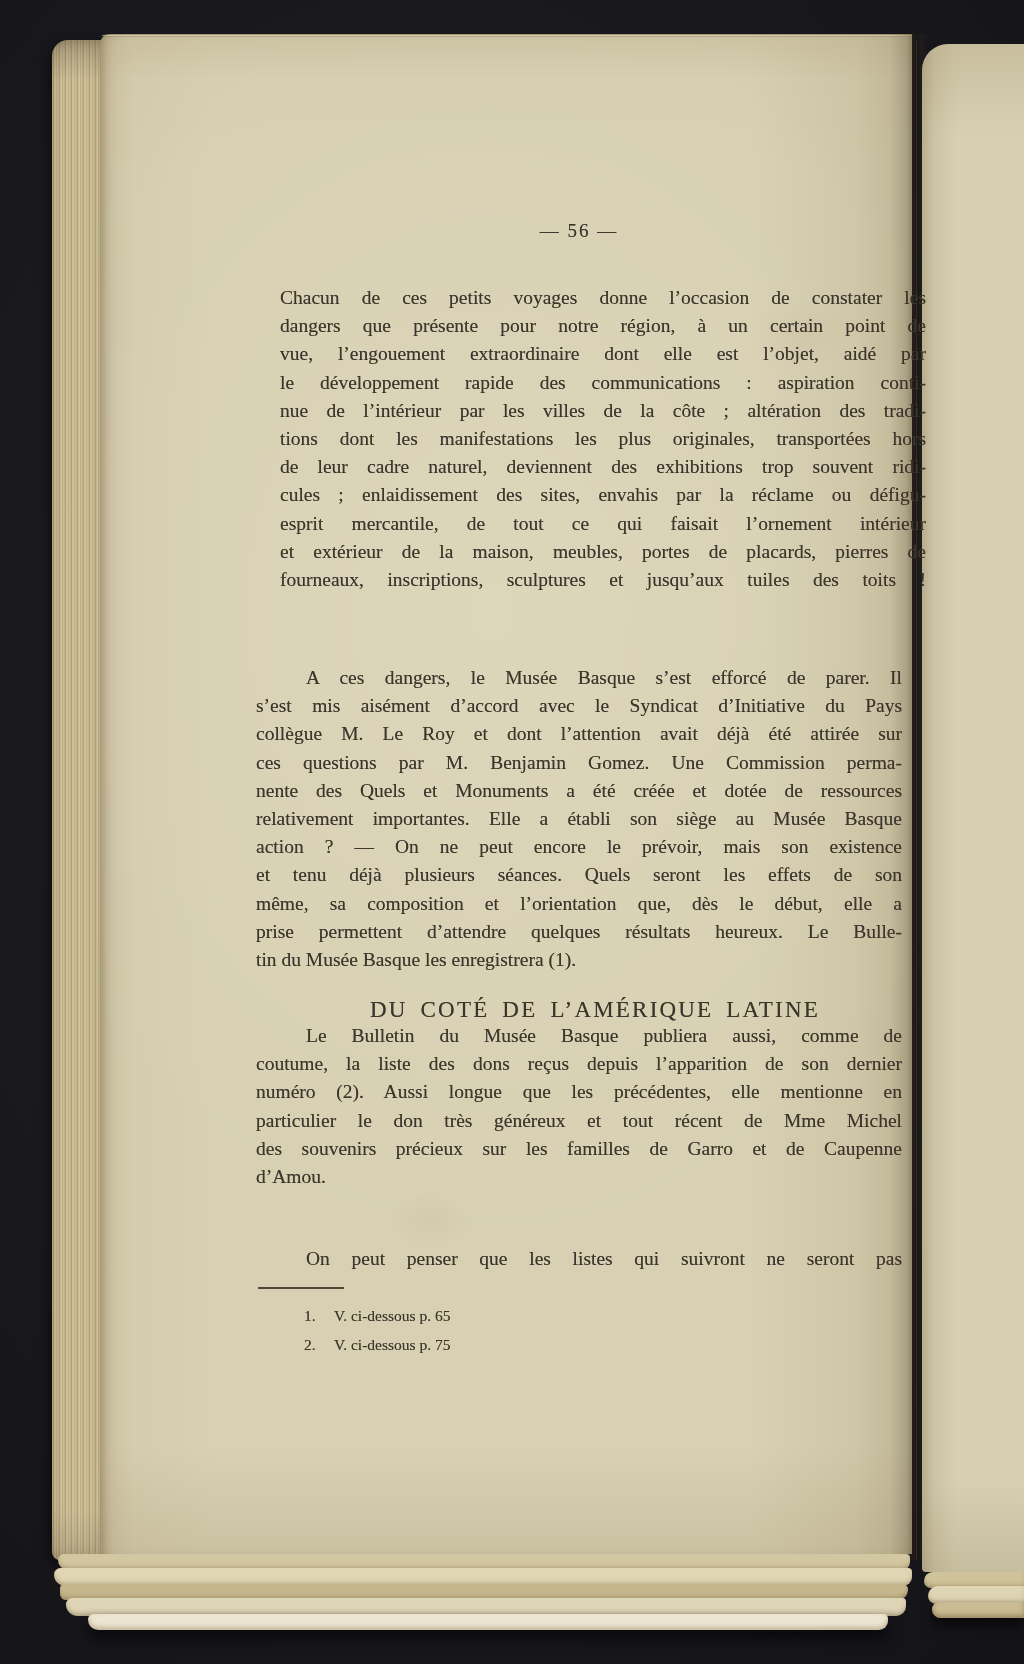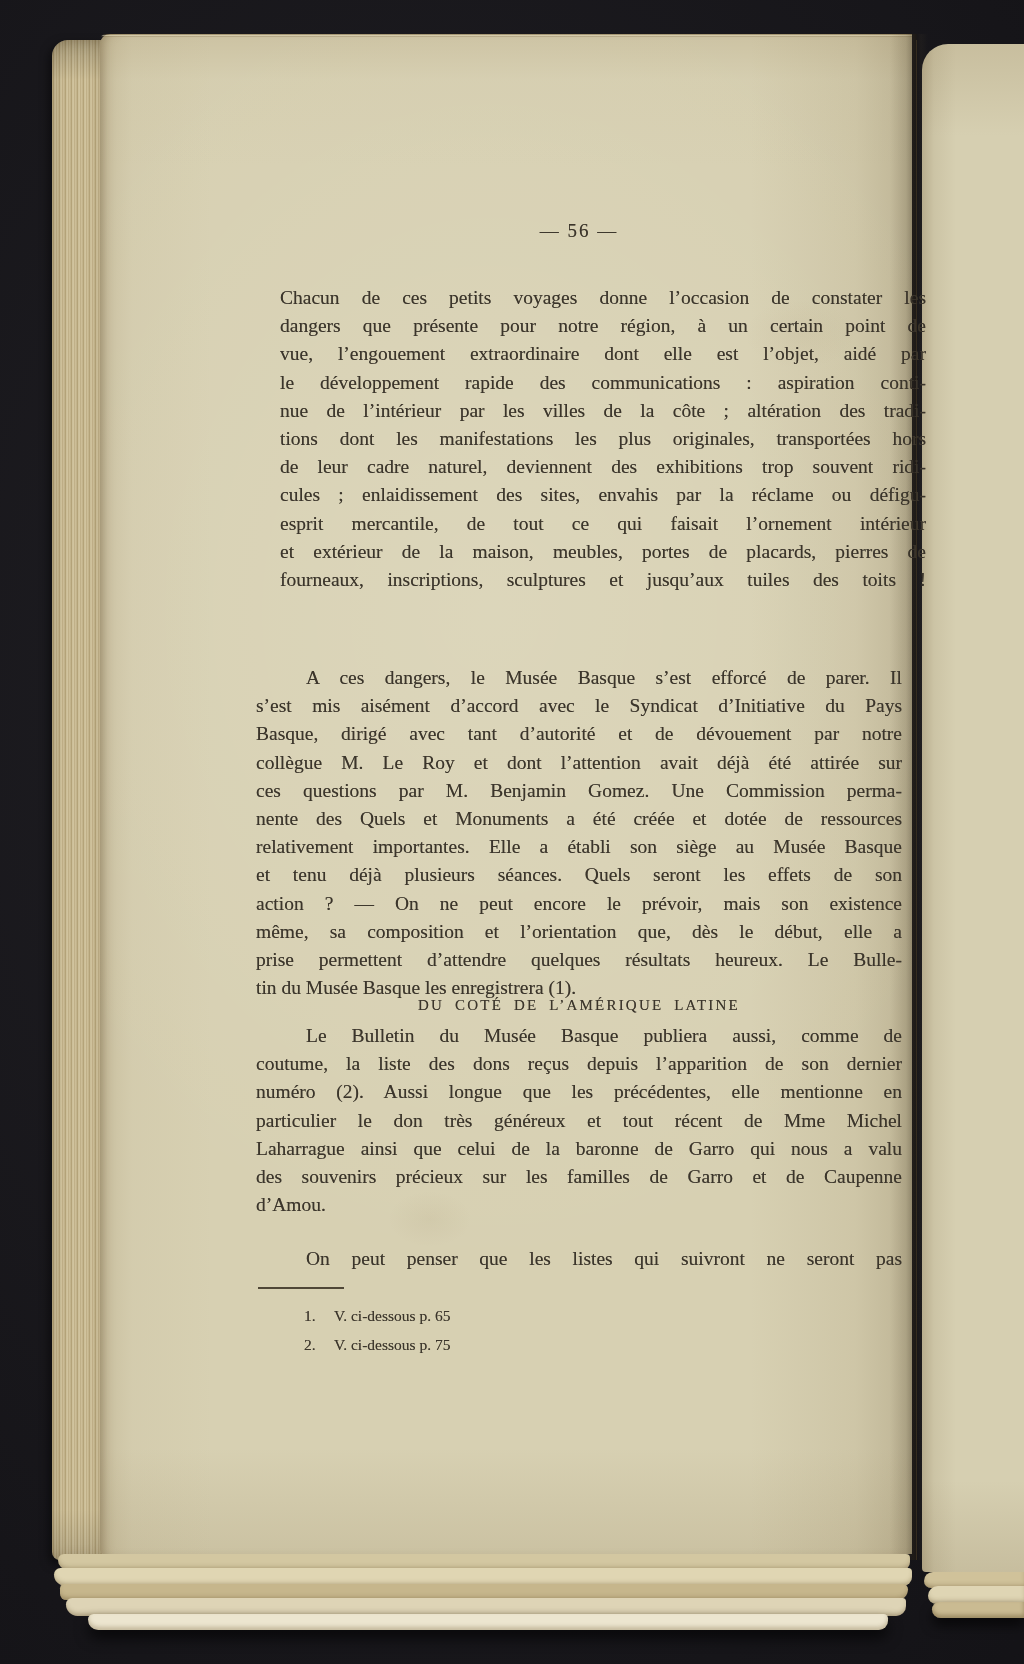--- a/index.html
+++ b/index.html
@@ -96,22 +96,22 @@
   .p2{top:622px;margin-top:42px;}
   .p3{top:978px;margin-top:44px;}
   .p4{top:1245px;}
   .tline{
     text-align:justify;text-align-last:justify;
     line-height:28.2px;white-space:normal;
   }
   .tline.endline{text-align-last:left;}
   .tline.indent{text-indent:50px;}
   .section-heading{
-    position:absolute;left:0;top:997px;width:100%;
-    text-align:center;font-size:15px;letter-spacing:2.2px;word-spacing:5px;
+    position:absolute;left:16px;top:997px;width:100%;
+    text-align:center;font-size:23px;letter-spacing:2.2px;word-spacing:5px;
   }
   .fn-rule{
     position:absolute;left:2px;top:1287px;width:86px;height:2px;
     background:rgba(55,47,33,0.85);
   }
   .footnotes{position:absolute;left:48px;top:1302px;font-size:15.5px;}
   .fn-row{display:flex;line-height:28.5px;}
   .fn-num{width:30px;}
 </style>
 </head>
@@ -151,40 +151,38 @@
         <div class="tline">de leur cadre naturel, deviennent des exhibitions trop souvent ridi-</div>
         <div class="tline">cules ; enlaidissement des sites, envahis par la réclame ou défigu-</div>
         <div class="tline">esprit mercantile, de tout ce qui faisait l’ornement intérieur</div>
         <div class="tline">et extérieur de la maison, meubles, portes de placards, pierres de</div>
         <div class="tline">fourneaux, inscriptions, sculptures et jusqu’aux tuiles des toits !</div>
       </div>
 
     <div class="para p2">
         <div class="tline indent">A ces dangers, le Musée Basque s’est efforcé de parer. Il</div>
         <div class="tline">s’est mis aisément d’accord avec le Syndicat d’Initiative du Pays</div>
-        <div class="tline">Basque, dirigé avec tant d’autorité et de dévouement par notre</div>
         <div class="tline">collègue M. Le Roy et dont l’attention avait déjà été attirée sur</div>
         <div class="tline">ces questions par M. Benjamin Gomez. Une Commission perma-</div>
         <div class="tline">nente des Quels et Monuments a été créée et dotée de ressources</div>
         <div class="tline">relativement importantes. Elle a établi son siège au Musée Basque</div>
+        <div class="tline">action ? — On ne peut encore le prévoir, mais son existence</div>
         <div class="tline">et tenu déjà plusieurs séances. Quels seront les effets de son</div>
-        <div class="tline">action ? — On ne peut encore le prévoir, mais son existence</div>
         <div class="tline">même, sa composition et l’orientation que, dès le début, elle a</div>
         <div class="tline">prise permettent d’attendre quelques résultats heureux. Le Bulle-</div>
         <div class="tline endline">tin du Musée Basque les enregistrera (1).</div>
       </div>
 
     <div class="section-heading">DU COTÉ DE L’AMÉRIQUE LATINE</div>
 
     <div class="para p3">
         <div class="tline indent">Le Bulletin du Musée Basque publiera aussi, comme de</div>
         <div class="tline">coutume, la liste des dons reçus depuis l’apparition de son dernier</div>
         <div class="tline">numéro (2). Aussi longue que les précédentes, elle mentionne en</div>
         <div class="tline">particulier le don très généreux et tout récent de Mme Michel</div>
-        <div class="tline">Laharrague ainsi que celui de la baronne de Garro qui nous a valu</div>
         <div class="tline">des souvenirs précieux sur les familles de Garro et de Caupenne</div>
         <div class="tline endline">d’Amou.</div>
       </div>
 
     <div class="para p4">
         <div class="tline indent">On peut penser que les listes qui suivront ne seront pas</div>
       </div>
 
     <div class="fn-rule"></div>
 

